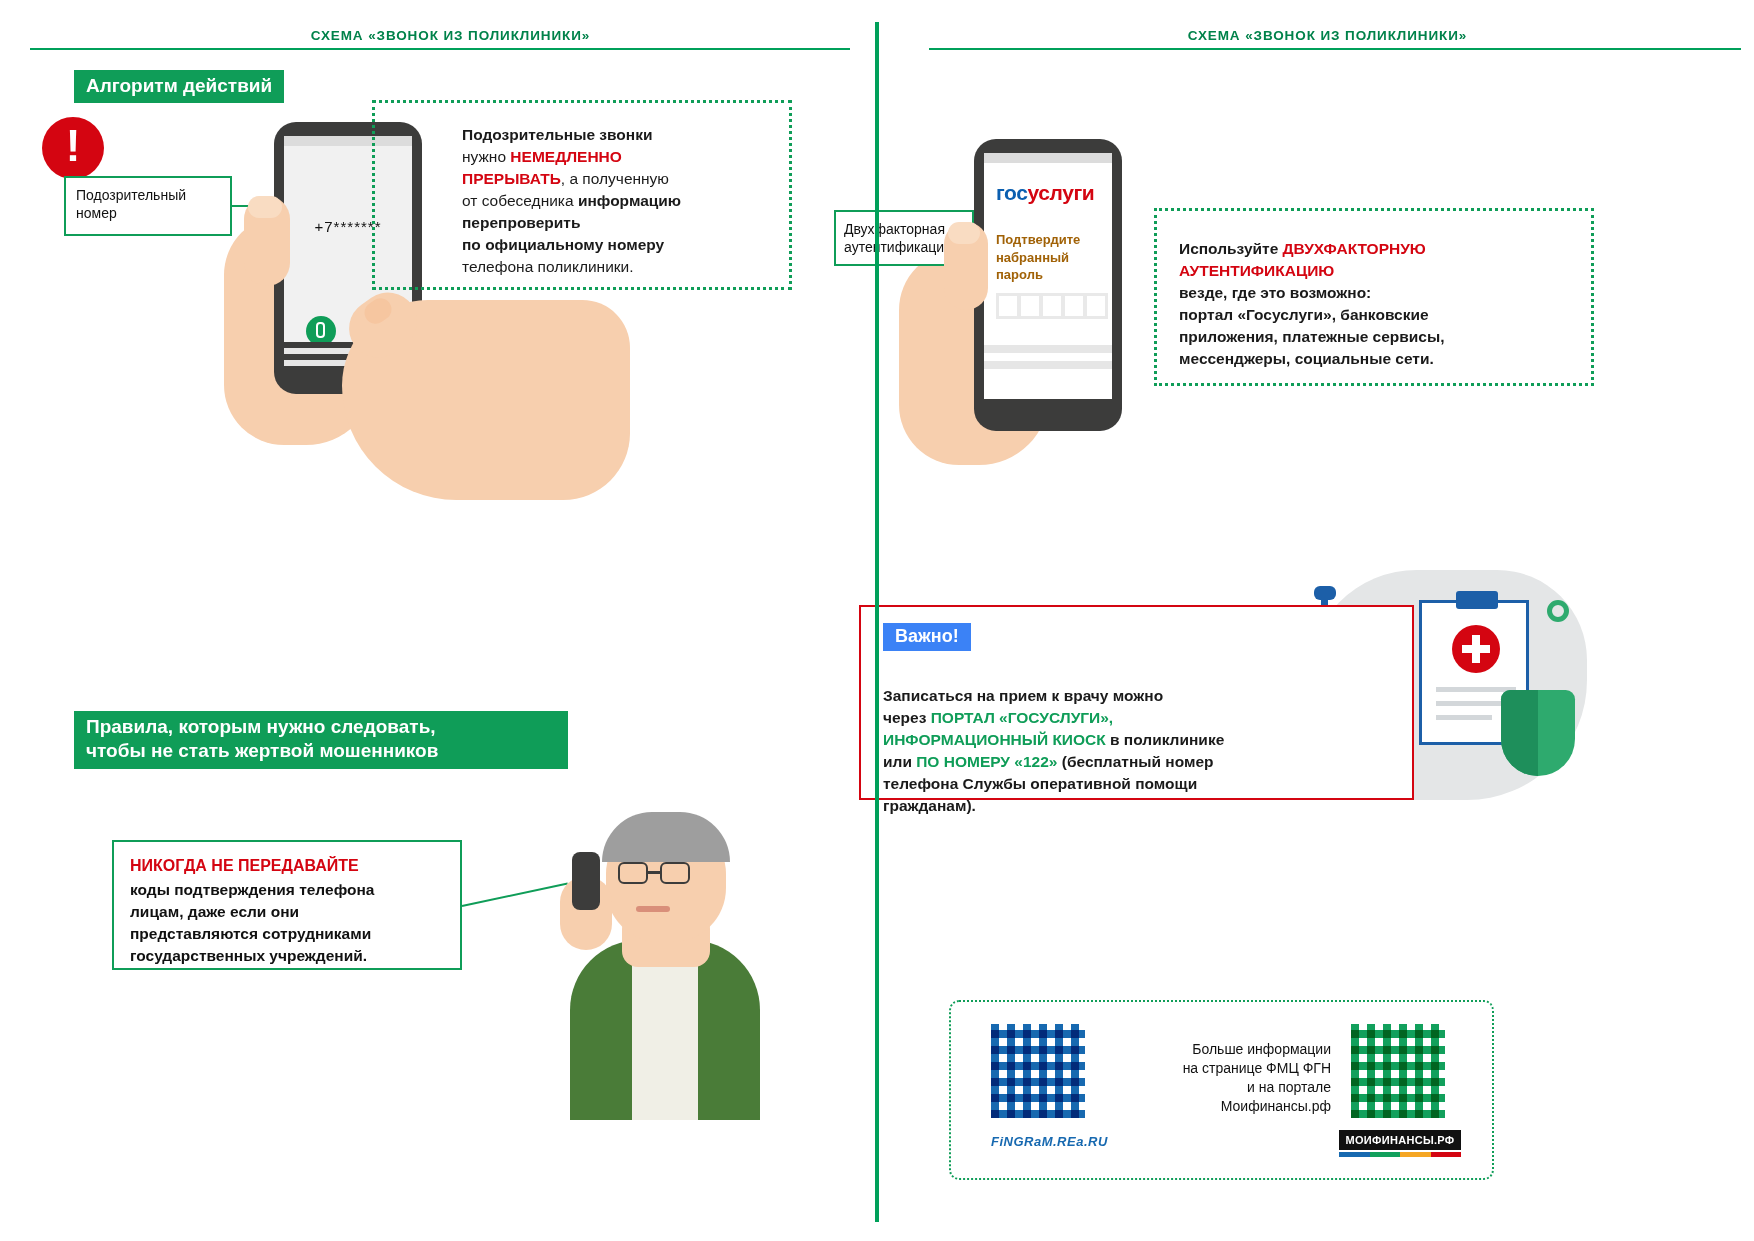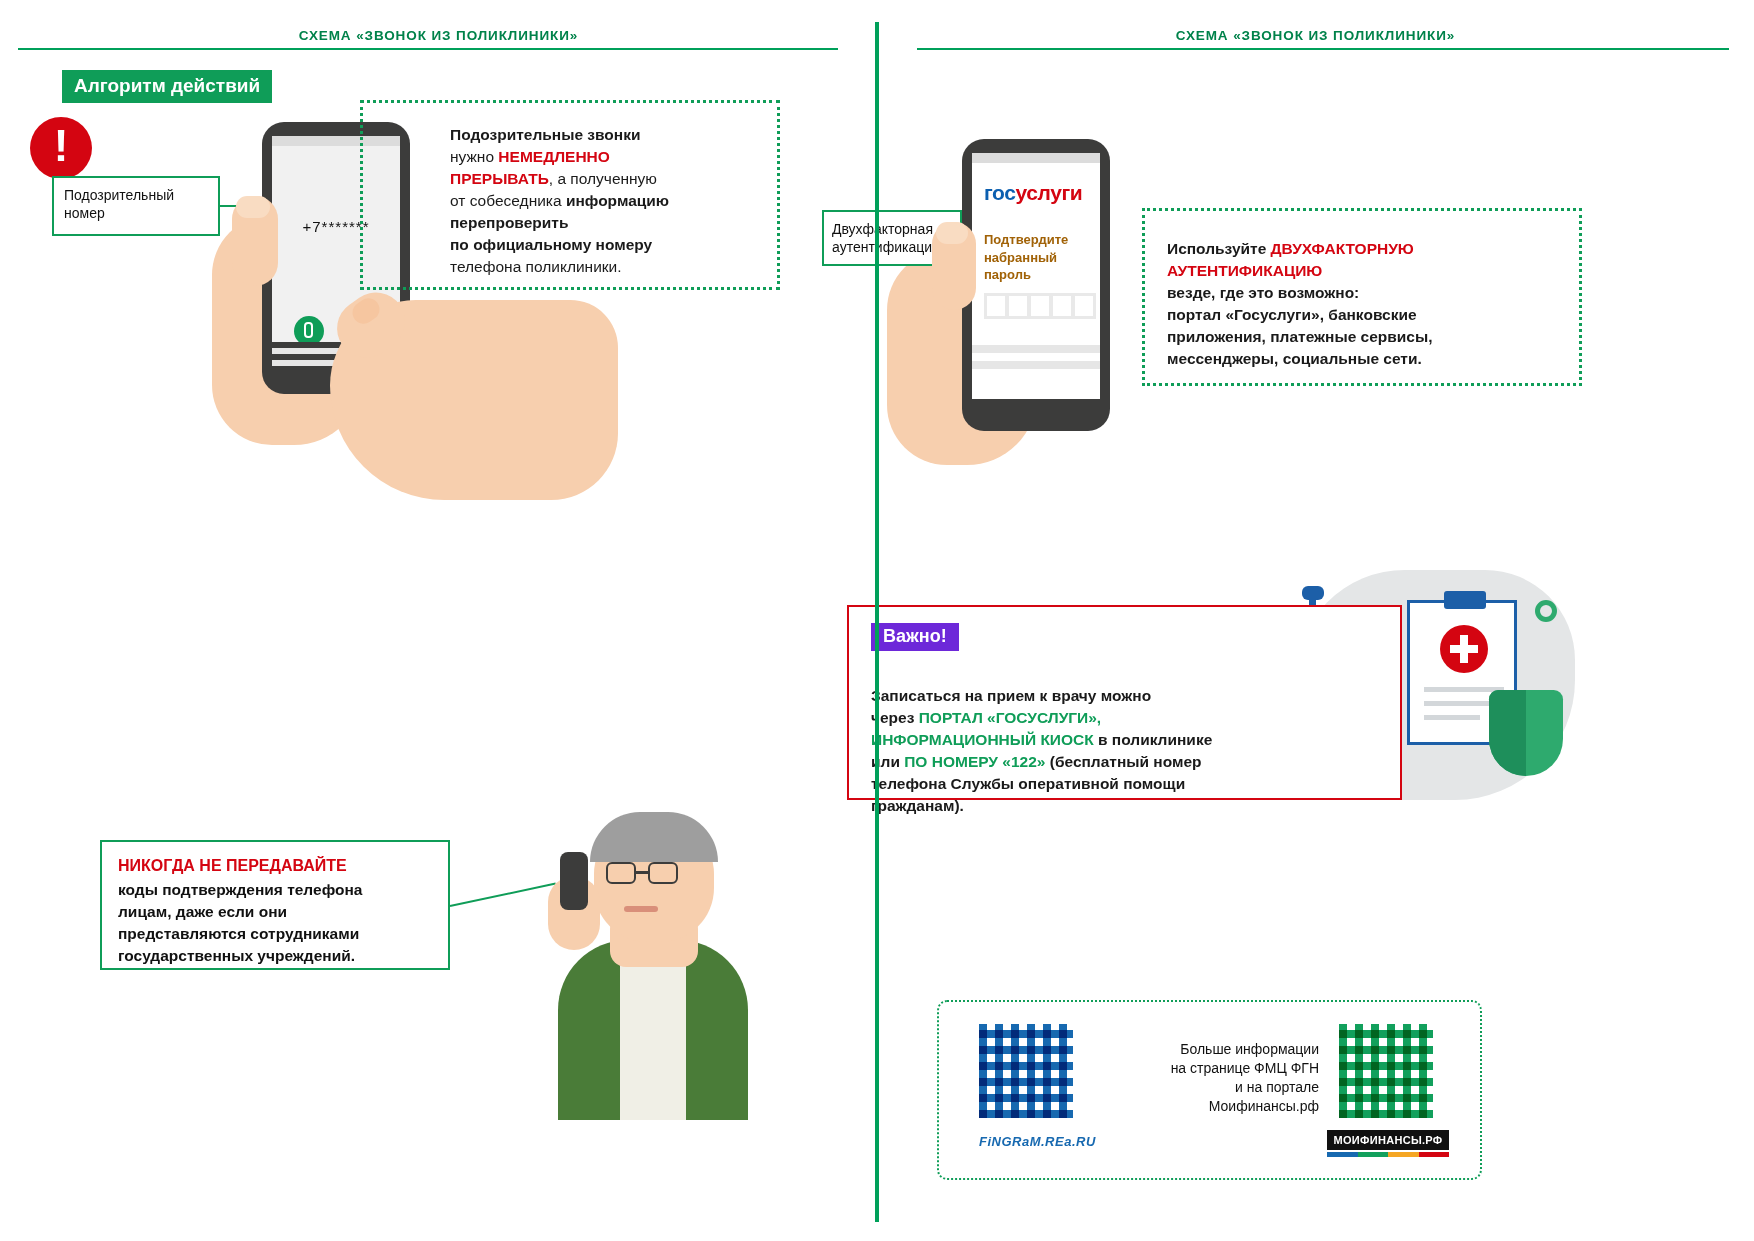--- a/index.html
+++ b/index.html
@@ -12,20 +12,21 @@
     background: #ffffff;
     font-family: "Liberation Sans", sans-serif;
     overflow: hidden;
     position: relative;
   }
   .page {
     position: absolute;
     top: 0;
     width: 877px;
     height: 1241px;
+    margin-left: 12px;
   }
   .page-left { left: 0; }
   .page-right { left: 877px; }
 
   .page-header {
     position: absolute;
     top: 28px;
     left: 0;
     width: 100%;
     text-align: center;
@@ -130,21 +131,21 @@
 
   
   .important-box {
     position: absolute;
     border: 2.5px solid #d40511;
     box-sizing: border-box;
     background: #ffffff;
   }
   .important-tag {
     position: absolute;
-    background: #6d28d9;
+    background: #3b82f6;
     color: #fff;
     font-weight: bold;
     font-size: 18px;
     padding: 3px 12px 4px 12px;
   }
 
   
   .footer-box {
     position: absolute;
     border: 2.5px dotted #0f9d58;
@@ -214,20 +215,22 @@
   <div class="box-text" style="left:450px; top:124px; width:330px;">
     <div><span class="b">Подозрительные звонки</span></div>
     <div><span>нужно </span><span class="red">НЕМЕДЛЕННО</span></div>
     <div><span class="red">ПРЕРЫВАТЬ</span><span>, а полученную</span></div>
     <div><span>от собеседника </span><span class="b">информацию</span></div>
     <div><span class="b">перепроверить</span></div>
     <div><span class="b">по официальному номеру</span></div>
     <div><span>телефона поликлиники.</span></div>
   </div>
 
+  <div class="banner" style="left:62px; top:711px; width:470px;">Правила, которым нужно следовать,
+чтобы не стать жертвой мошенников</div>
 
   <div class="callout" style="left:100px; top:840px; width:350px; height:130px; padding:14px 16px;">
     <div class="red" style="font-size:16px; margin-bottom:2px;">НИКОГДА НЕ ПЕРЕДАВАЙТЕ</div>
     <div class="b" style="font-size:15.5px; line-height:1.42;">
       <div>коды подтверждения телефона</div>
       <div>лицам, даже если они</div>
       <div>представляются сотрудниками</div>
       <div>государственных учреждений.</div>
     </div>
   </div>

